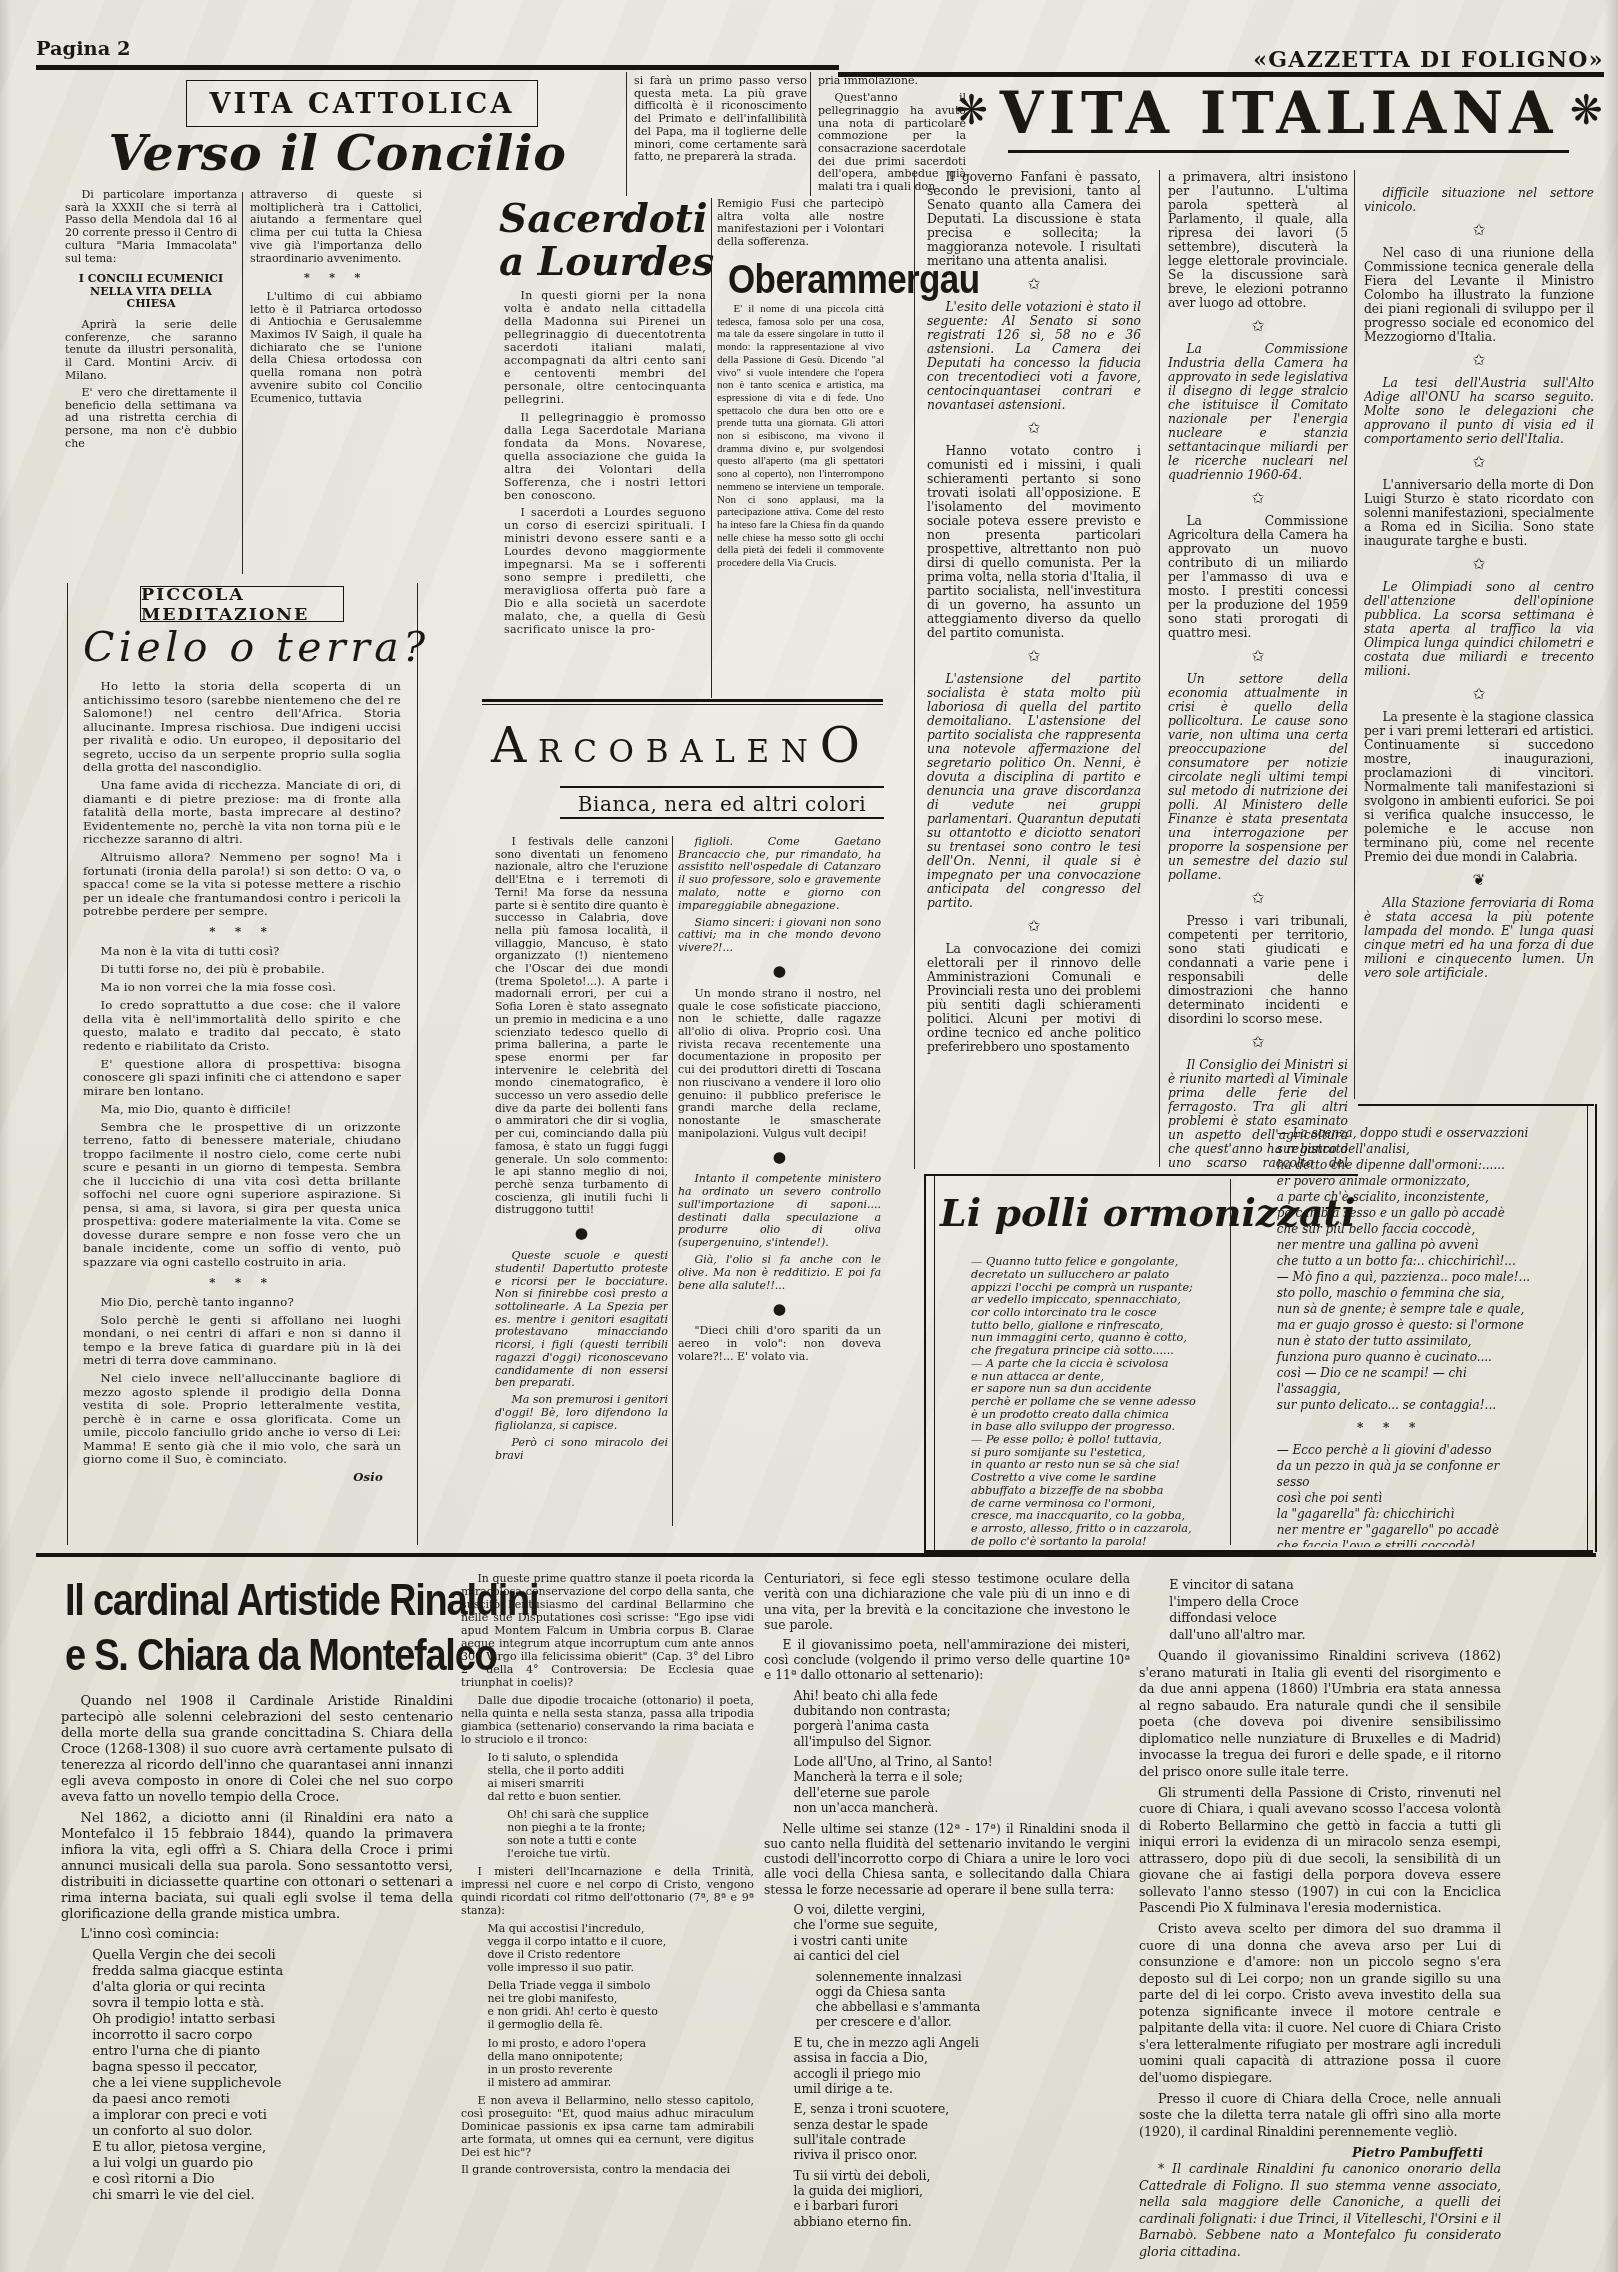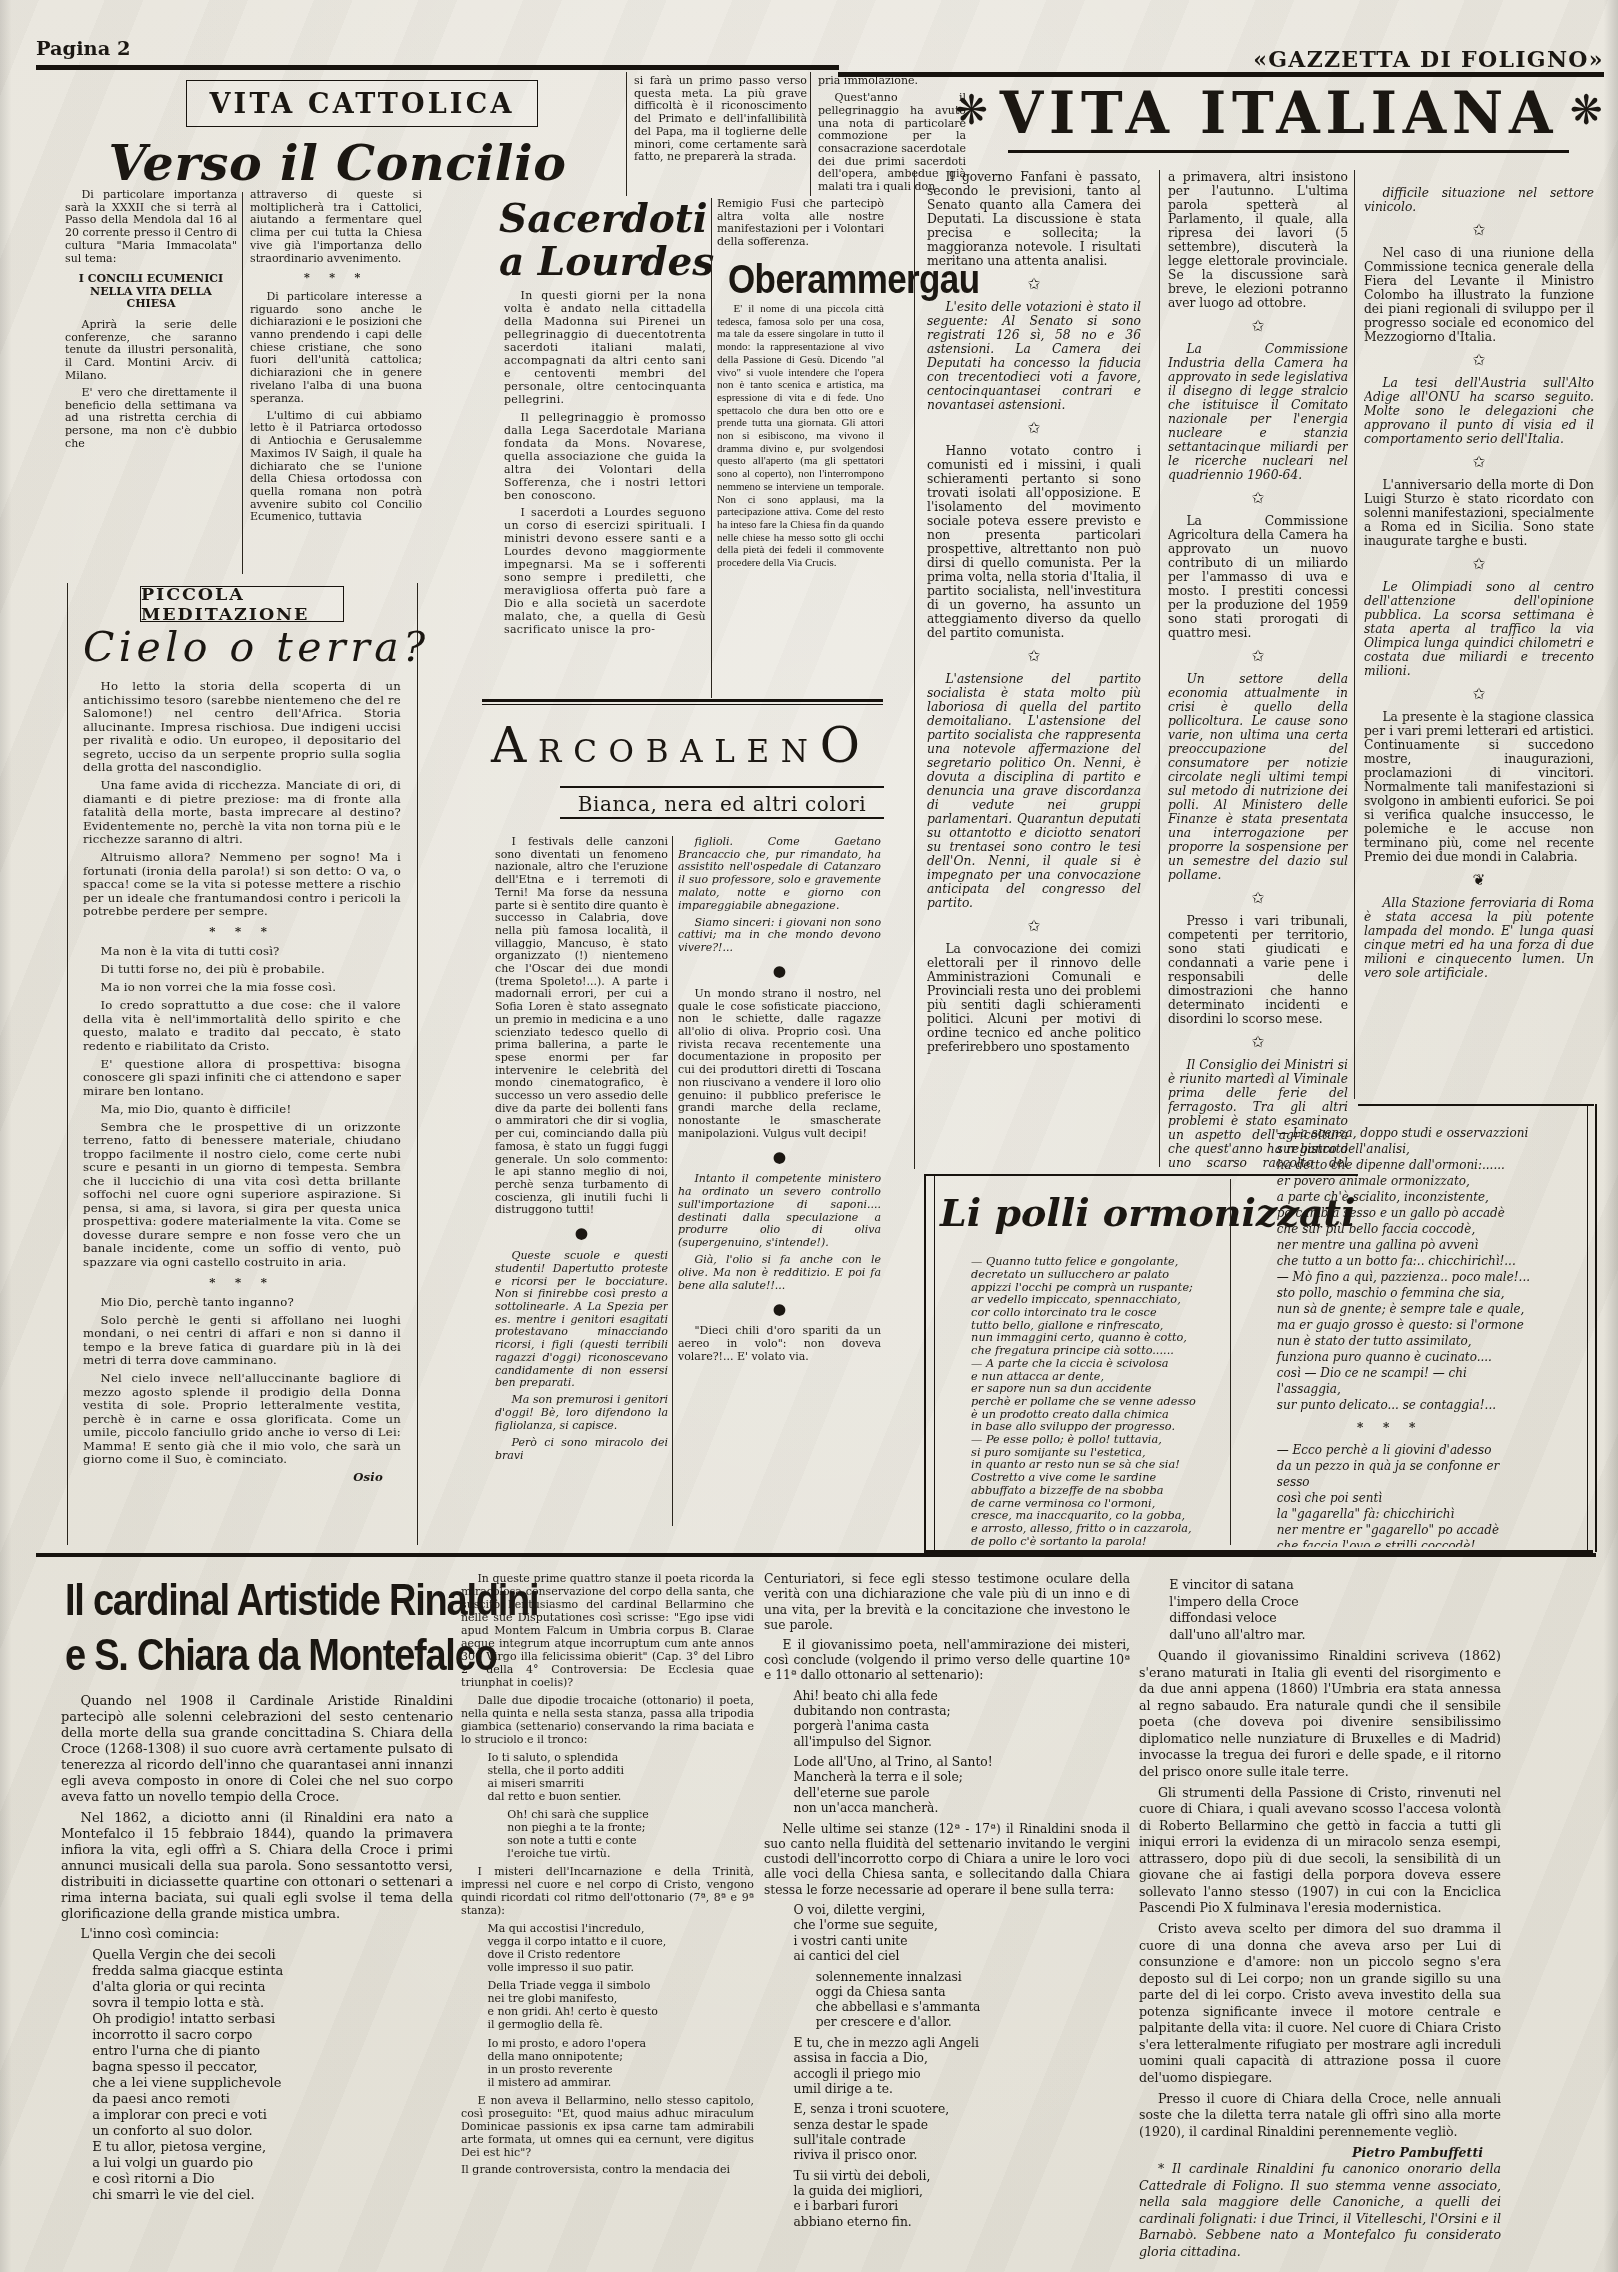--- a/index.html
+++ b/index.html
@@ -22,21 +22,21 @@
   .sub{text-align:center;font-weight:bold;text-indent:0;margin:7.8px 0;}
   .stars{text-align:center;font-weight:bold;letter-spacing:7.8px;text-indent:0;margin:6.5px 0;}
   .star{text-align:center;font-size:1.25em;text-indent:0;margin:9px 0;}
   .dot{text-align:center;font-size:1.4em;text-indent:0;margin:10.4px 0;line-height:.8;}
   .verse{white-space:pre-line;text-indent:0;text-align:left;margin:5.2px 0 5.2px 2.4em;}
   .verse2{white-space:pre-line;text-indent:0;text-align:left;margin:5.2px 0 5.2px 4.2em;}
   .sig{text-align:right;font-style:italic;font-weight:bold;text-indent:0;margin:4px 18px 0 0;}
   .kicker{border:1.9px solid #17130e;display:flex;align-items:center;justify-content:center;
           font-weight:bold;letter-spacing:3.2px;background:rgba(255,255,255,.12);}
   .hl{position:absolute;white-space:nowrap;}
-  .h-verso{font:italic 900 49px/1 "DejaVu Serif",serif;text-align:center;letter-spacing:0.6px;margin-top:10px;}
+  .h-verso{font:italic 900 49px/1 "DejaVu Serif",serif;text-align:center;letter-spacing:0.6px;}
   .h-lourdes{font:italic 900 39px/1.06 "DejaVu Serif",serif;text-align:center;}
   .h-ober{font:700 35px/1 "Liberation Sans",sans-serif;letter-spacing:-0.6px;transform:scaleY(1.18);transform-origin:left top;}
   .h-cielo{font:italic 400 41px/1 "DejaVu Serif",serif;letter-spacing:4.5px;text-align:center;}
   .h-vi{font:700 56px/1 "DejaVu Serif",serif;letter-spacing:5.8px;transform:scaleY(1.04);transform-origin:center top;text-align:center;}
   .h-vi .orn{font-family:"DejaVu Sans",sans-serif;font-size:39px;vertical-align:9px;letter-spacing:0;}
   .h-polli{font:italic 700 38px/1 "DejaVu Serif",serif;text-align:center;}
   .h-rin{font:700 40px/1.15 "Liberation Sans",sans-serif;letter-spacing:-1.3px;transform:scale(.95,1.1);transform-origin:left top;}
   .h-arco{letter-spacing:11.7px;font-family:"DejaVu Serif",serif;white-space:nowrap;}
   .h-arco .cap{font-size:49px;}
   .h-arco .mid{font-size:31px;letter-spacing:11.7px;}
@@ -68,21 +68,20 @@
   <div class="col smallbody" style="left:65px;top:189px;width:172px;height:387px;">
       <div class="blk p">Di particolare importanza sarà la XXXII che si terrà al Passo della Mendola dal 16 al 20 corrente presso il Centro di cultura "Maria Immacolata" sul tema:</div>
       <div class="blk sub">I CONCILI ECUMENICI NELLA VITA DELLA CHIESA</div>
       <div class="blk p">Aprirà la serie delle conferenze, che saranno tenute da illustri personalità, il Card. Montini Arciv. di Milano.</div>
       <div class="blk p">E' vero che direttamente il beneficio della settimana va ad una ristretta cerchia di persone, ma non c'è dubbio che</div>
     </div>
   <div class="vr" style="left:242px;top:192px;height:382px;"></div>
   <div class="col smallbody" style="left:250px;top:189px;width:172px;height:387px;">
       <div class="blk p0">attraverso di queste si moltiplicherà tra i Cattolici, aiutando a fermentare quel clima per cui tutta la Chiesa vive già l'importanza dello straordinario avvenimento.</div>
       <div class="blk stars">* * *</div>
-      <div class="blk p">Di particolare interesse a riguardo sono anche le dichiarazioni e le posizioni che vanno prendendo i capi delle chiese cristiane, che sono fuori dell'unità cattolica; dichiarazioni che in genere rivelano l'alba di una buona speranza.</div>
       <div class="blk p">L'ultimo di cui abbiamo letto è il Patriarca ortodosso di Antiochia e Gerusalemme Maximos IV Saigh, il quale ha dichiarato che se l'unione della Chiesa ortodossa con quella romana non potrà avvenire subito col Concilio Ecumenico, tuttavia</div>
     </div>
 
   <div class="vr" style="left:626px;top:72px;height:124px;"></div>
   <div class="col smallbody" style="left:634px;top:75px;width:173px;height:122px;">
       <div class="blk p0">si farà un primo passo verso questa meta. La più grave difficoltà è il riconoscimento del Primato e dell'infallibilità del Papa, ma il toglierne delle minori, come certamente sarà fatto, ne preparerà la strada.</div>
     </div>
   <div class="vr" style="left:810px;top:72px;height:124px;"></div>
   <div class="col smallbody" style="left:818px;top:75px;width:148px;height:122px;">
       <div class="blk p0">pria immolazione.</div>

